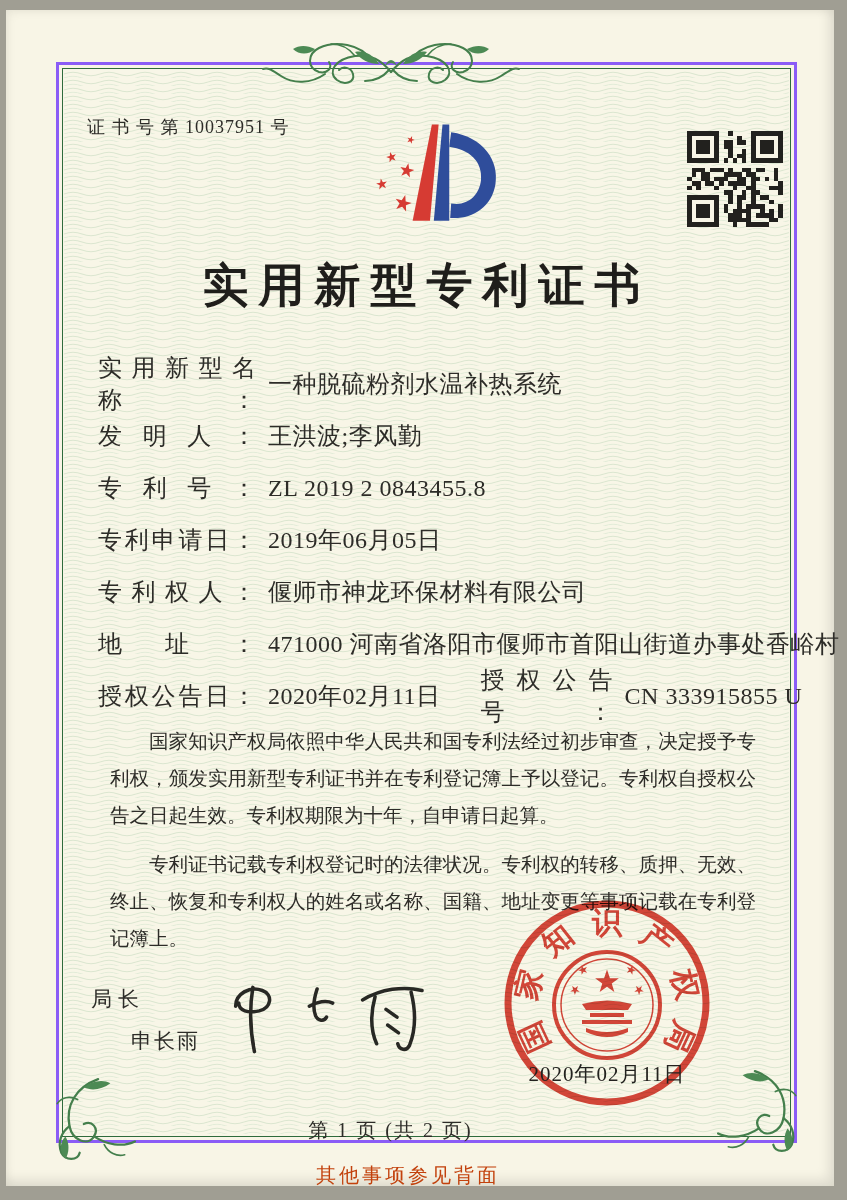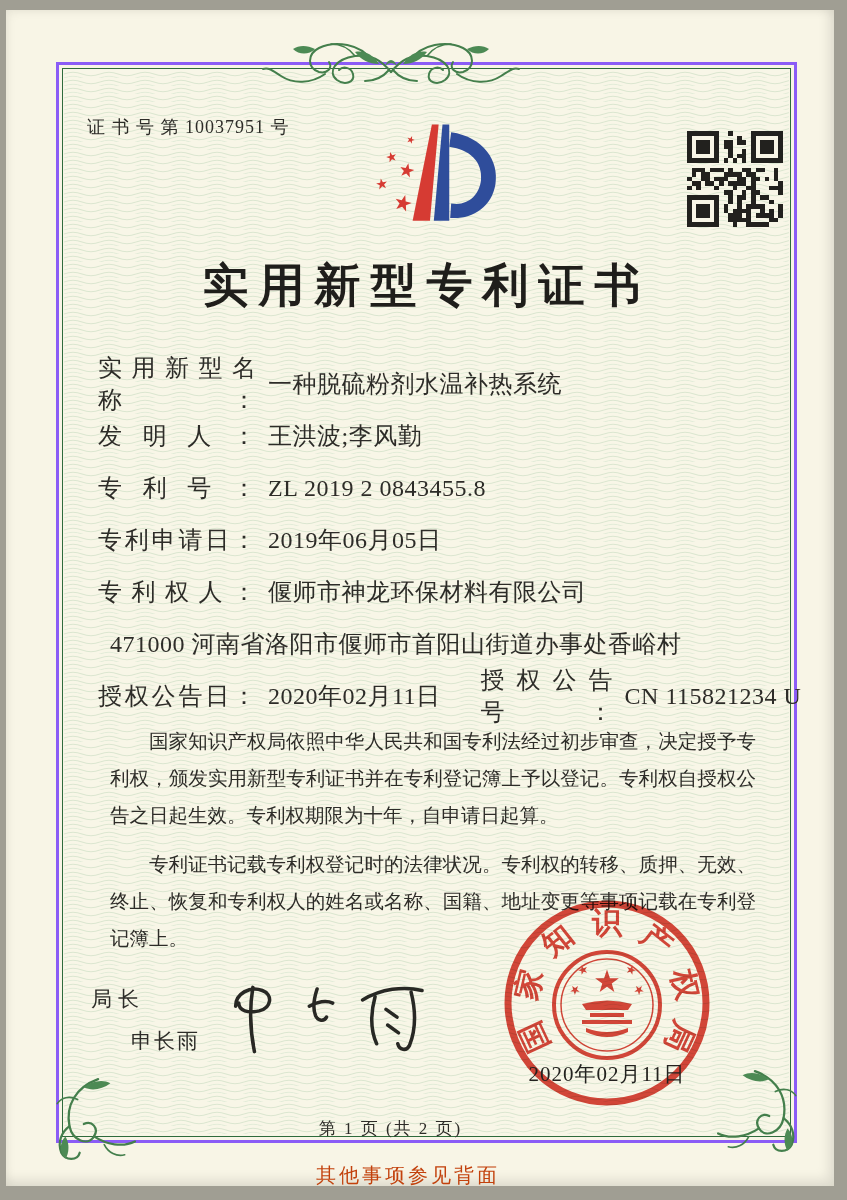--- a/index.html
+++ b/index.html
@@ -37,21 +37,21 @@
   .paras p{margin:12px;text-indent:2em;}
   .signer-role{left:32px;top:920px;font-size:21px;color:#2d2c28;letter-spacing:6px;}
   .signer-name{left:32px;top:962px;font-size:21px;color:#2d2c28;letter-spacing:2px;margin-left:40px;}
   .signature{left:150px;top:888px;}
   .seal{left:443px;top:833px;mix-blend-mode:multiply;opacity:.92;}
   #seal-chars text{fill:#d5382c;font-size:30px;font-weight:700;text-anchor:middle;
     dominant-baseline:middle;font-family:"Liberation Serif",serif;}
   .sealdate{left:433px;top:995px;width:230px;text-align:center;font-size:21px;color:#23221f;
     letter-spacing:1px;}
   .pageinfo{left:0;top:1052px;width:100%;box-sizing:border-box;padding-right:72px;
-    text-align:center;font-size:17px;color:#2d2c28;letter-spacing:2px;}
+    text-align:center;font-size:20px;color:#2d2c28;letter-spacing:2px;}
   .backnote{position:absolute;left:0;top:1152px;width:100%;box-sizing:border-box;
     padding-right:24px;text-align:center;font-size:20px;color:#c2410c;letter-spacing:3px;}
   .orn-top{left:50%;top:-29px;transform:translateX(-36px) translateX(-130px);}
   .orn-bl{left:-12px;top:1008px;}
   .orn-br{right:-12px;top:1000px;transform:scaleX(-1);}
   .qr{left:628px;top:66px;}
   .logo{left:288px;top:46px;}
 </style>
 </head>
 <body>
@@ -280,28 +280,29 @@
       </div>
       <div class="frow">
         <span class="flabel">专利申请日：</span>
         <span class="fvalue">2019年06月05日</span>
       </div>
       <div class="frow">
         <span class="flabel">专利权人：</span>
         <span class="fvalue">偃师市神龙环保材料有限公司</span>
       </div>
       <div class="frow">
+        <span class="flabel">地址：</span>
         <span class="fvalue">471000 河南省洛阳市偃师市首阳山街道办事处香峪村</span>
       </div>
       <div class="frow">
         <span class="flabel">授权公告日：</span>
         <span class="fvalue">2020年02月11日</span>
         <span class="grantpair2">
           <span class="flabel2">授权公告号：</span>
-          <span class="fvalue">CN 115821234 U</span>
+          <span class="fvalue">CN 333915855 U</span>
         </span>
       </div>
     </div>
 
     <div class="abs paras">
       <p>国家知识产权局依照中华人民共和国专利法经过初步审查，决定授予专利权，颁发实用新型专利证书并在专利登记簿上予以登记。专利权自授权公告之日起生效。专利权期限为十年，自申请日起算。</p>
       <p>专利证书记载专利权登记时的法律状况。专利权的转移、质押、无效、终止、恢复和专利权人的姓名或名称、国籍、地址变更等事项记载在专利登记簿上。</p>
     </div>
 
     <div class="abs signer-role">局长</div>

